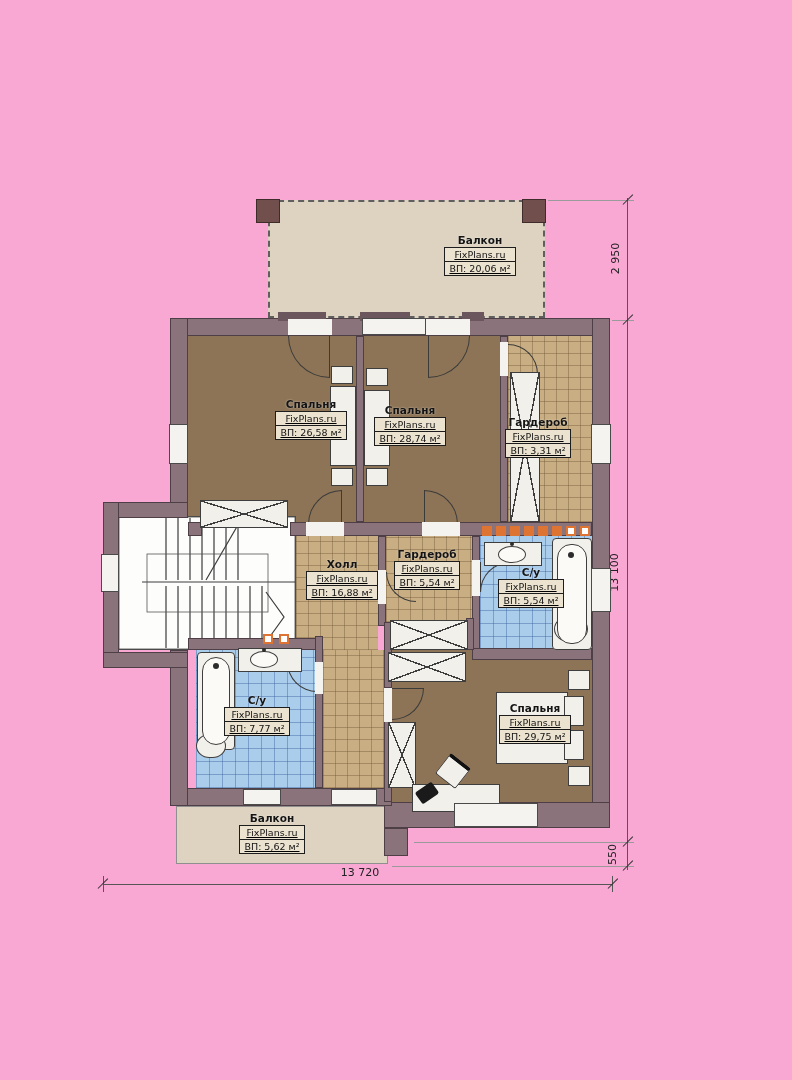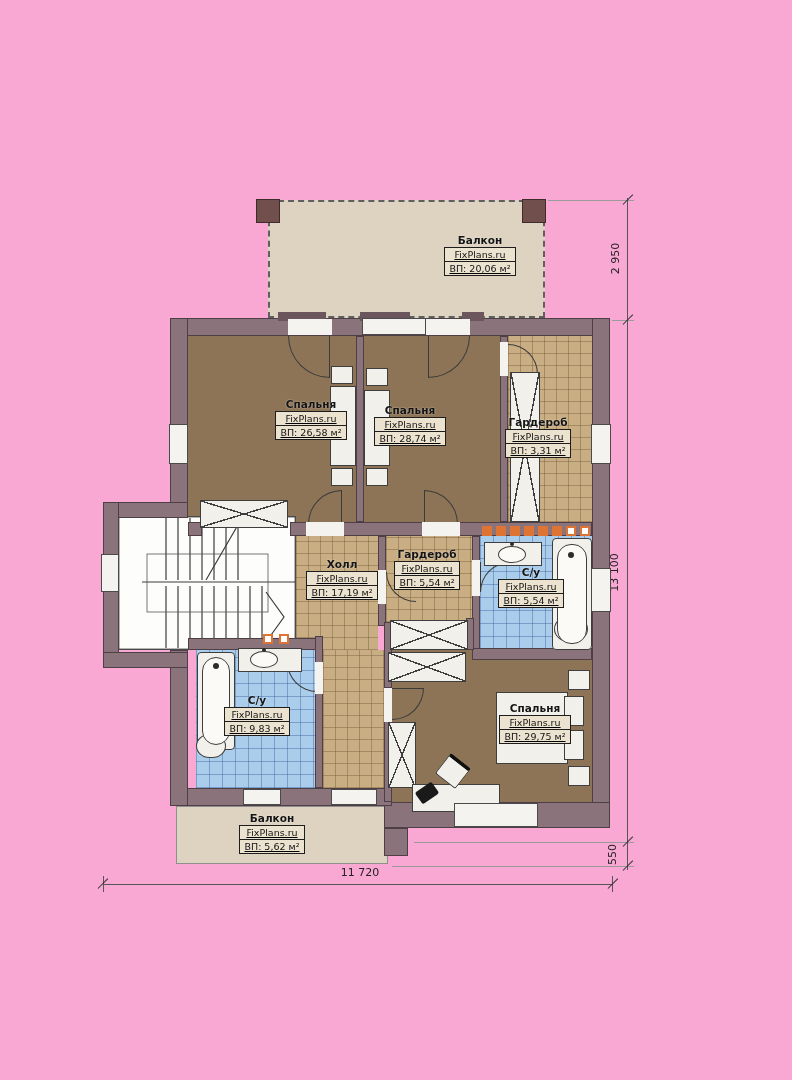--- a/index.html
+++ b/index.html
@@ -238,42 +238,42 @@
     <div class="room-name">Гардероб</div>
     <div class="label-box">
         <div class="row">FixPlans.ru</div>
     <div class="row">ВП: 3,31 м²</div>
       </div>
   </div>
   <div class="room-label" style="left:294px;top:558px;">
     <div class="room-name">Холл</div>
     <div class="label-box">
         <div class="row">FixPlans.ru</div>
-    <div class="row">ВП: 17,19 м²</div>
+    <div class="row">ВП: 16,88 м²</div>
       </div>
   </div>
   <div class="room-label" style="left:379px;top:548px;">
     <div class="room-name">Гардероб</div>
     <div class="label-box">
         <div class="row">FixPlans.ru</div>
     <div class="row">ВП: 5,54 м²</div>
       </div>
   </div>
   <div class="room-label" style="left:483px;top:566px;">
     <div class="room-name">С/у</div>
     <div class="label-box">
         <div class="row">FixPlans.ru</div>
     <div class="row">ВП: 5,54 м²</div>
       </div>
   </div>
   <div class="room-label" style="left:209px;top:694px;">
     <div class="room-name">С/у</div>
     <div class="label-box">
         <div class="row">FixPlans.ru</div>
-    <div class="row">ВП: 9,83 м²</div>
+    <div class="row">ВП: 7,77 м²</div>
       </div>
   </div>
   <div class="room-label" style="left:487px;top:702px;">
     <div class="room-name">Спальня</div>
     <div class="label-box">
         <div class="row">FixPlans.ru</div>
     <div class="row">ВП: 29,75 м²</div>
       </div>
   </div>
   <div class="room-label" style="left:224px;top:812px;">
@@ -294,15 +294,15 @@
   <div class="abs tick" style="left:621px;top:841px;"></div>
   <div class="abs tick" style="left:621px;top:865px;"></div>
   <div class="dim-v" style="left:600px;top:252px;">2 950</div>
   <div class="dim-v" style="left:595px;top:566px;">13 100</div>
   <div class="dim-v" style="left:602px;top:848px;">550</div>
   <div class="abs dline" style="left:103px;top:884px;width:510px;height:1.3px;"></div>
   <div class="abs dline" style="left:103px;top:876px;width:1.3px;height:16px;"></div>
   <div class="abs dline" style="left:612px;top:876px;width:1.3px;height:16px;"></div>
   <div class="abs tick" style="left:96px;top:883px;"></div>
   <div class="abs tick" style="left:606px;top:883px;"></div>
-  <div class="dim-h" style="left:320px;top:866px;width:80px;">11 720</div>
+  <div class="dim-h" style="left:320px;top:866px;width:80px;">13 720</div>
 
 </div>
 
 </body></html>

